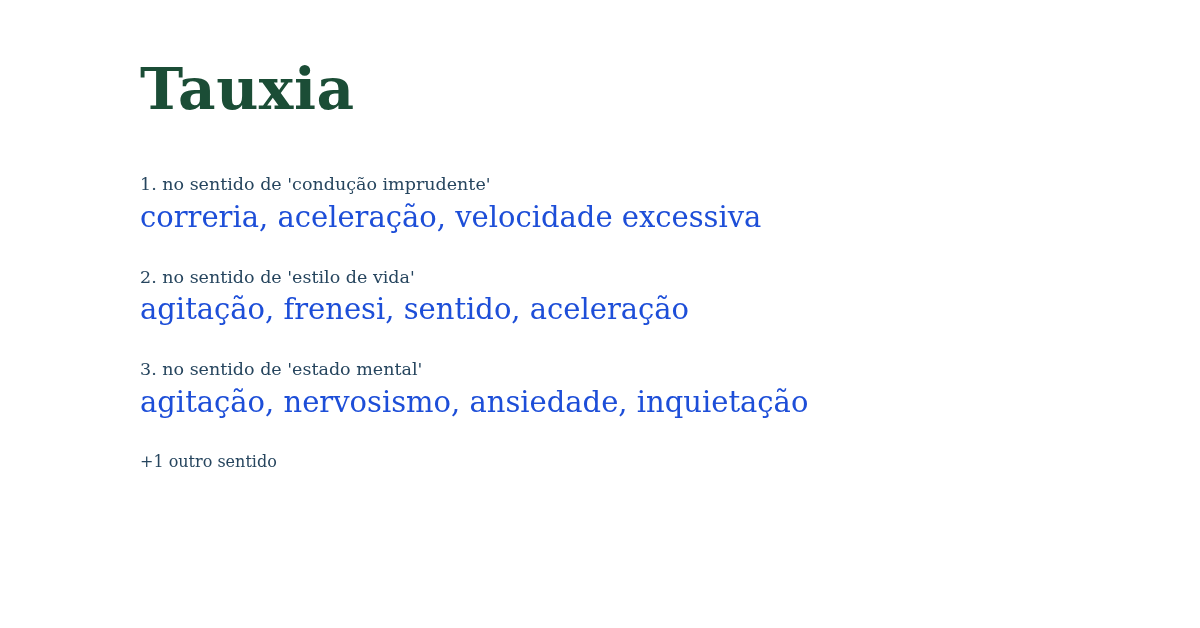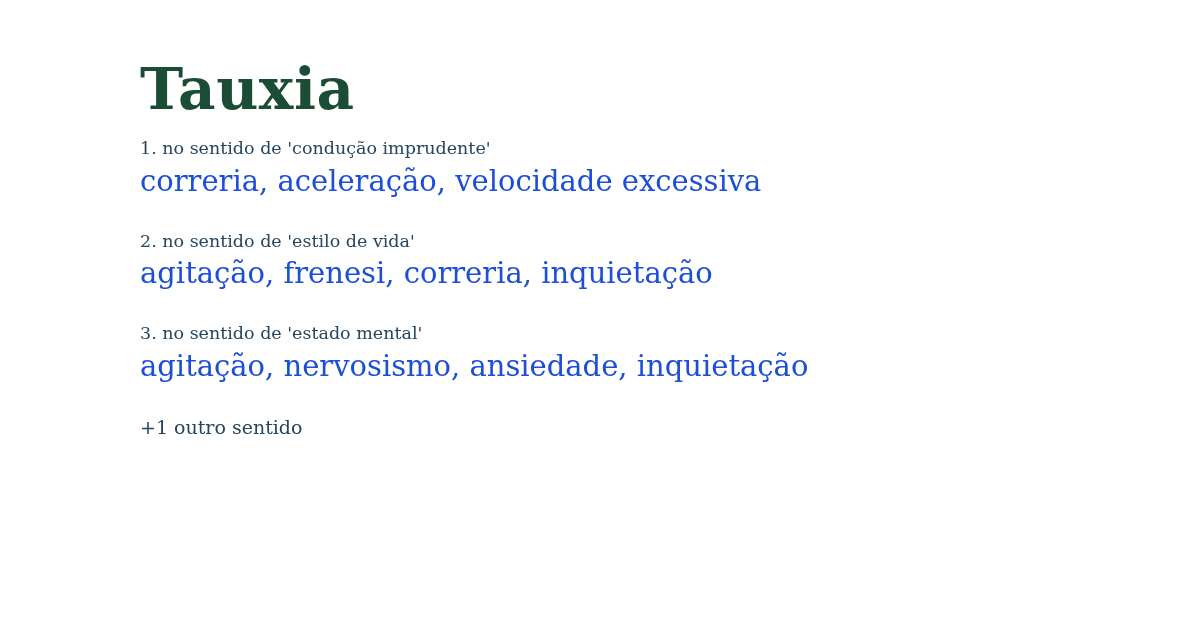--- a/index.html
+++ b/index.html
@@ -27,39 +27,39 @@
   }
   .subtitle {
     margin: 8px 0 0 0;
     font-size: 27px;
     line-height: 1.1;
     font-weight: 700;
     font-style: italic;
     color: #1b4d36;
   }
   .senses {
-    margin-top: 20px;
+    margin-top: 56px;
   }
   .sense {
     margin-bottom: 30px;
   }
   .sense-label {
     font-size: 17.5px;
     line-height: 1.25;
     color: #26455e;
   }
   .sense-synonyms {
     margin-top: 3px;
     font-size: 29px;
     line-height: 1.3;
     color: #1d4ed8;
   }
   .more-senses {
     margin-top: 28px;
-    font-size: 19px;
+    font-size: 16px;
     color: #26455e;
   }
   .attribution {
     margin-top: 44px;
     font-size: 23.5px;
     font-style: italic;
     font-weight: 700;
     color: #1f2733;
   }
 </style>
@@ -73,21 +73,21 @@
 
   <div class="senses">
 
     <div class="sense">
       <div class="sense-label">1. no sentido de 'condução imprudente'</div>
       <div class="sense-synonyms">correria, aceleração, velocidade excessiva</div>
     </div>
 
     <div class="sense">
       <div class="sense-label">2. no sentido de 'estilo de vida'</div>
-      <div class="sense-synonyms">agitação, frenesi, correria, inquietação</div>
+      <div class="sense-synonyms">agitação, frenesi, sentido, aceleração</div>
     </div>
 
     <div class="sense">
       <div class="sense-label">3. no sentido de 'estado mental'</div>
       <div class="sense-synonyms">agitação, nervosismo, ansiedade, inquietação</div>
     </div>
 
   </div>
 
   <div class="more-senses">+1 outro sentido</div>

